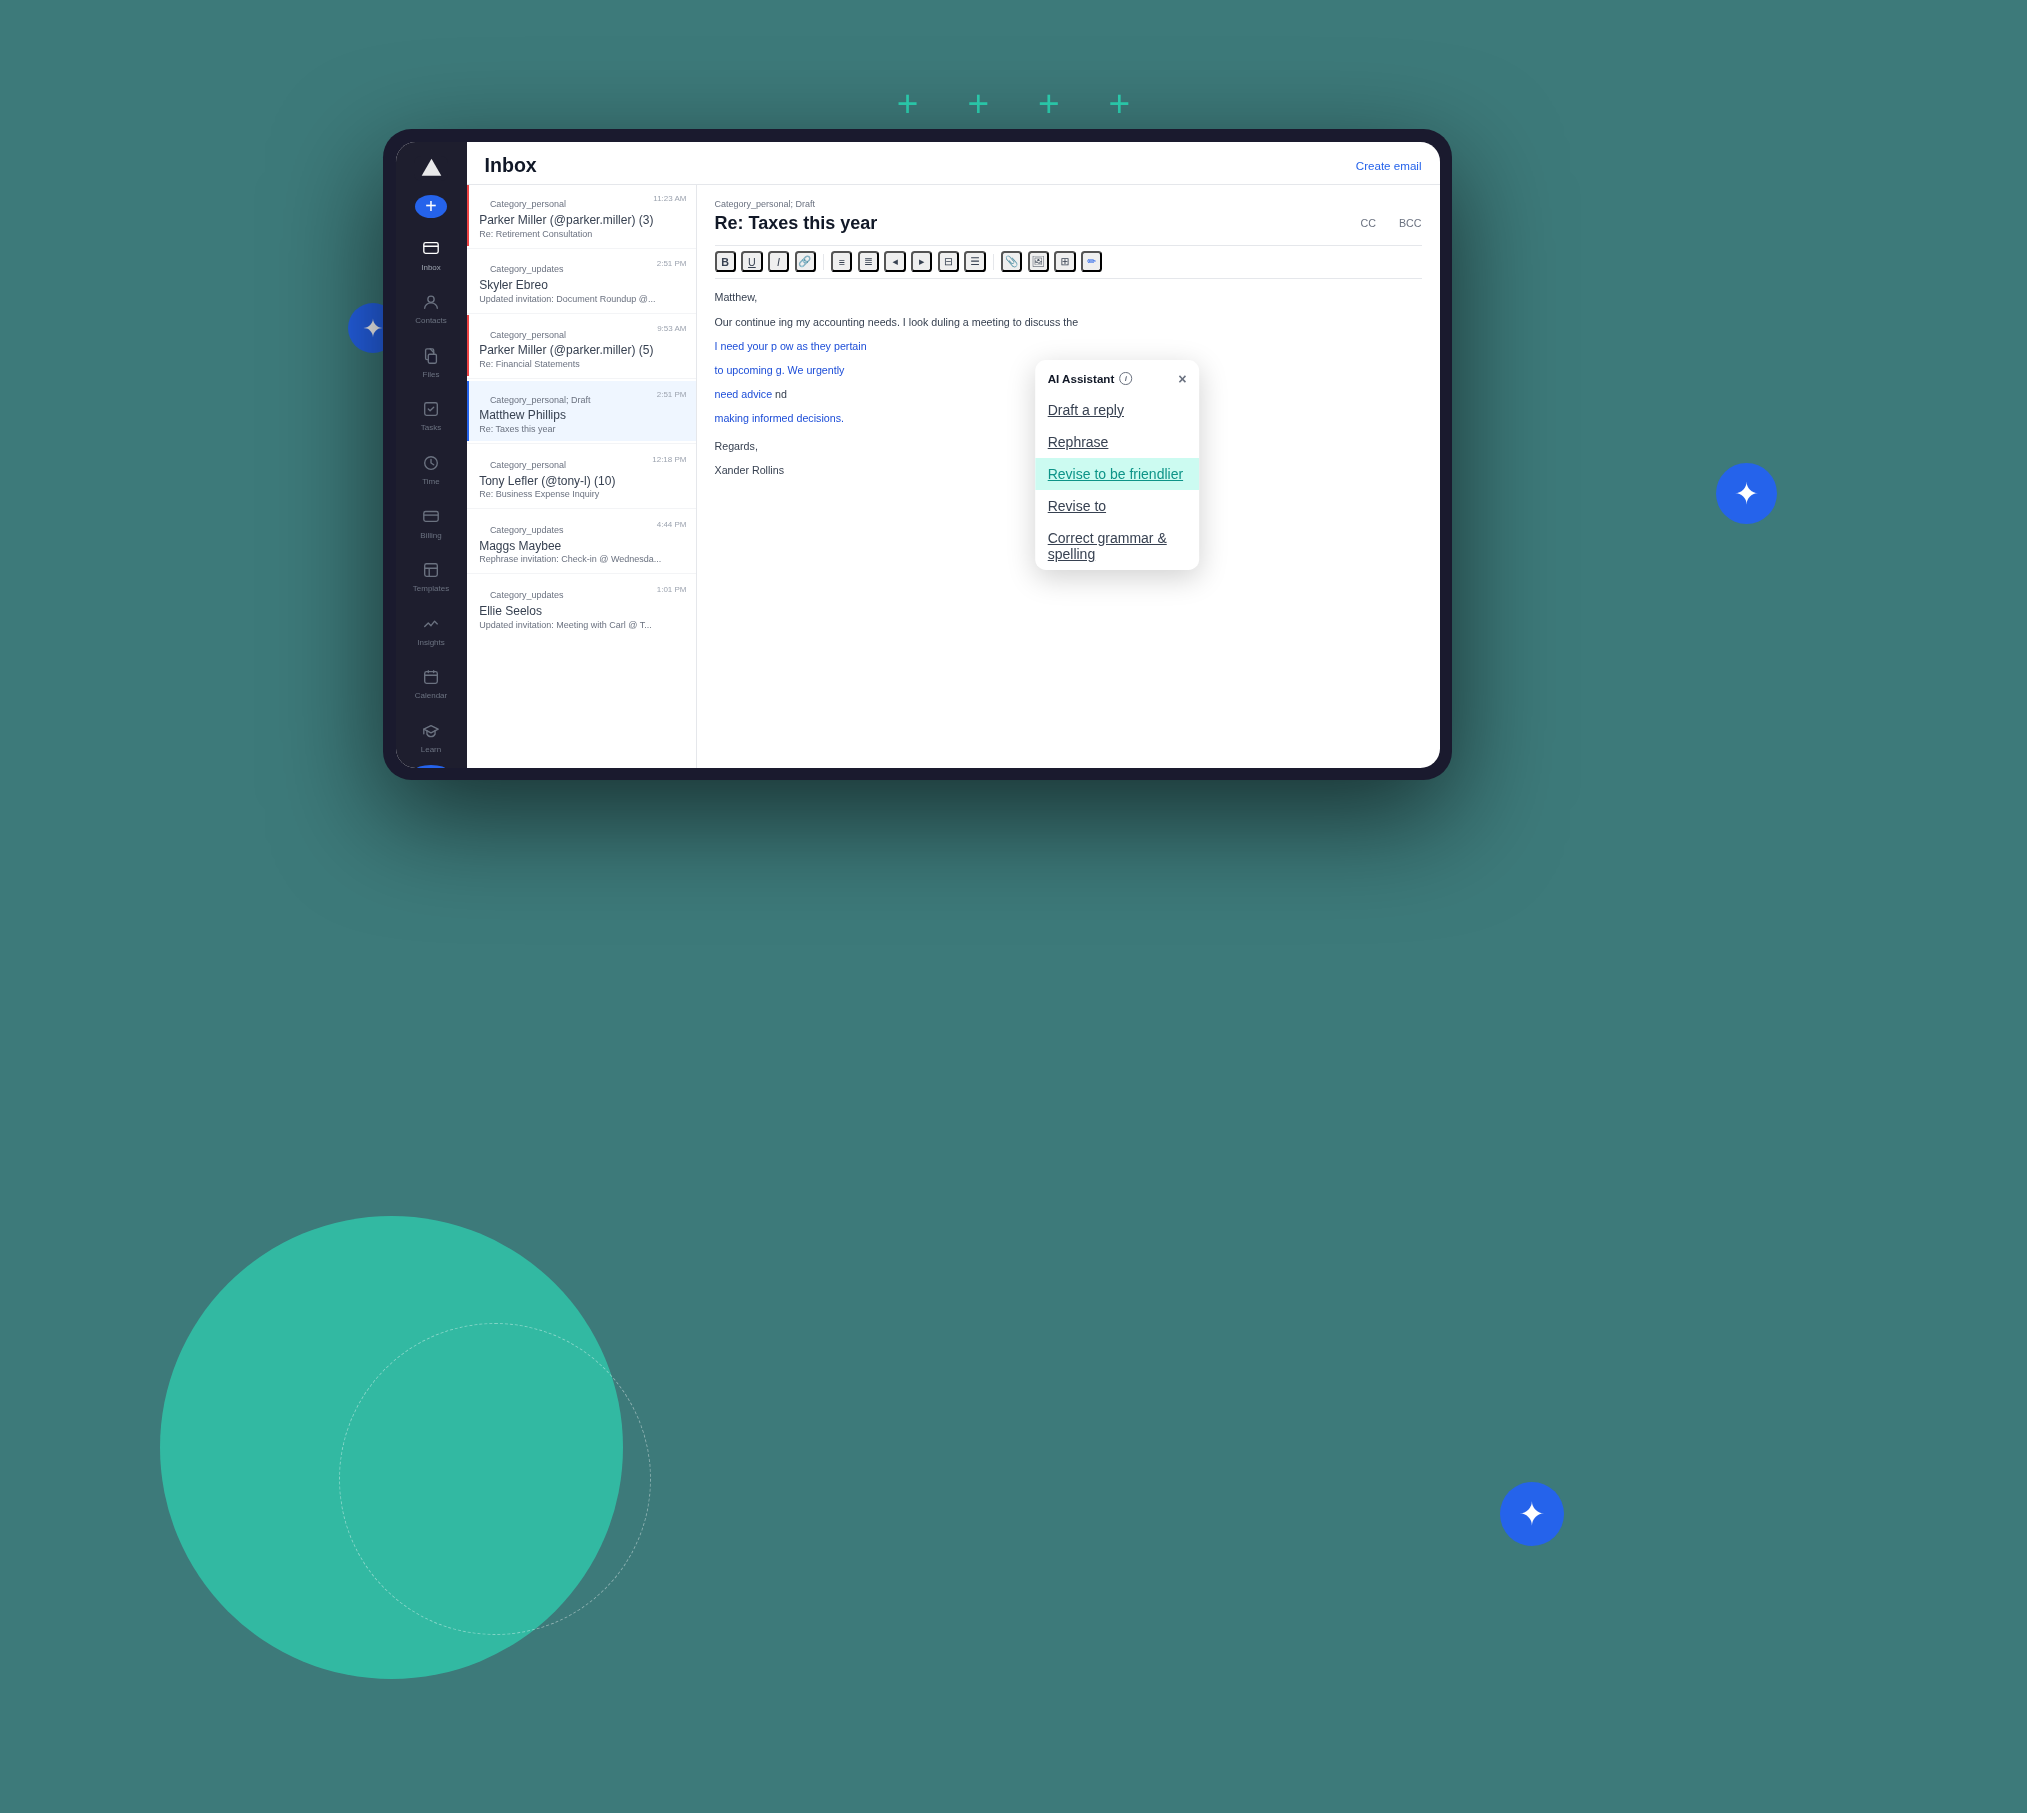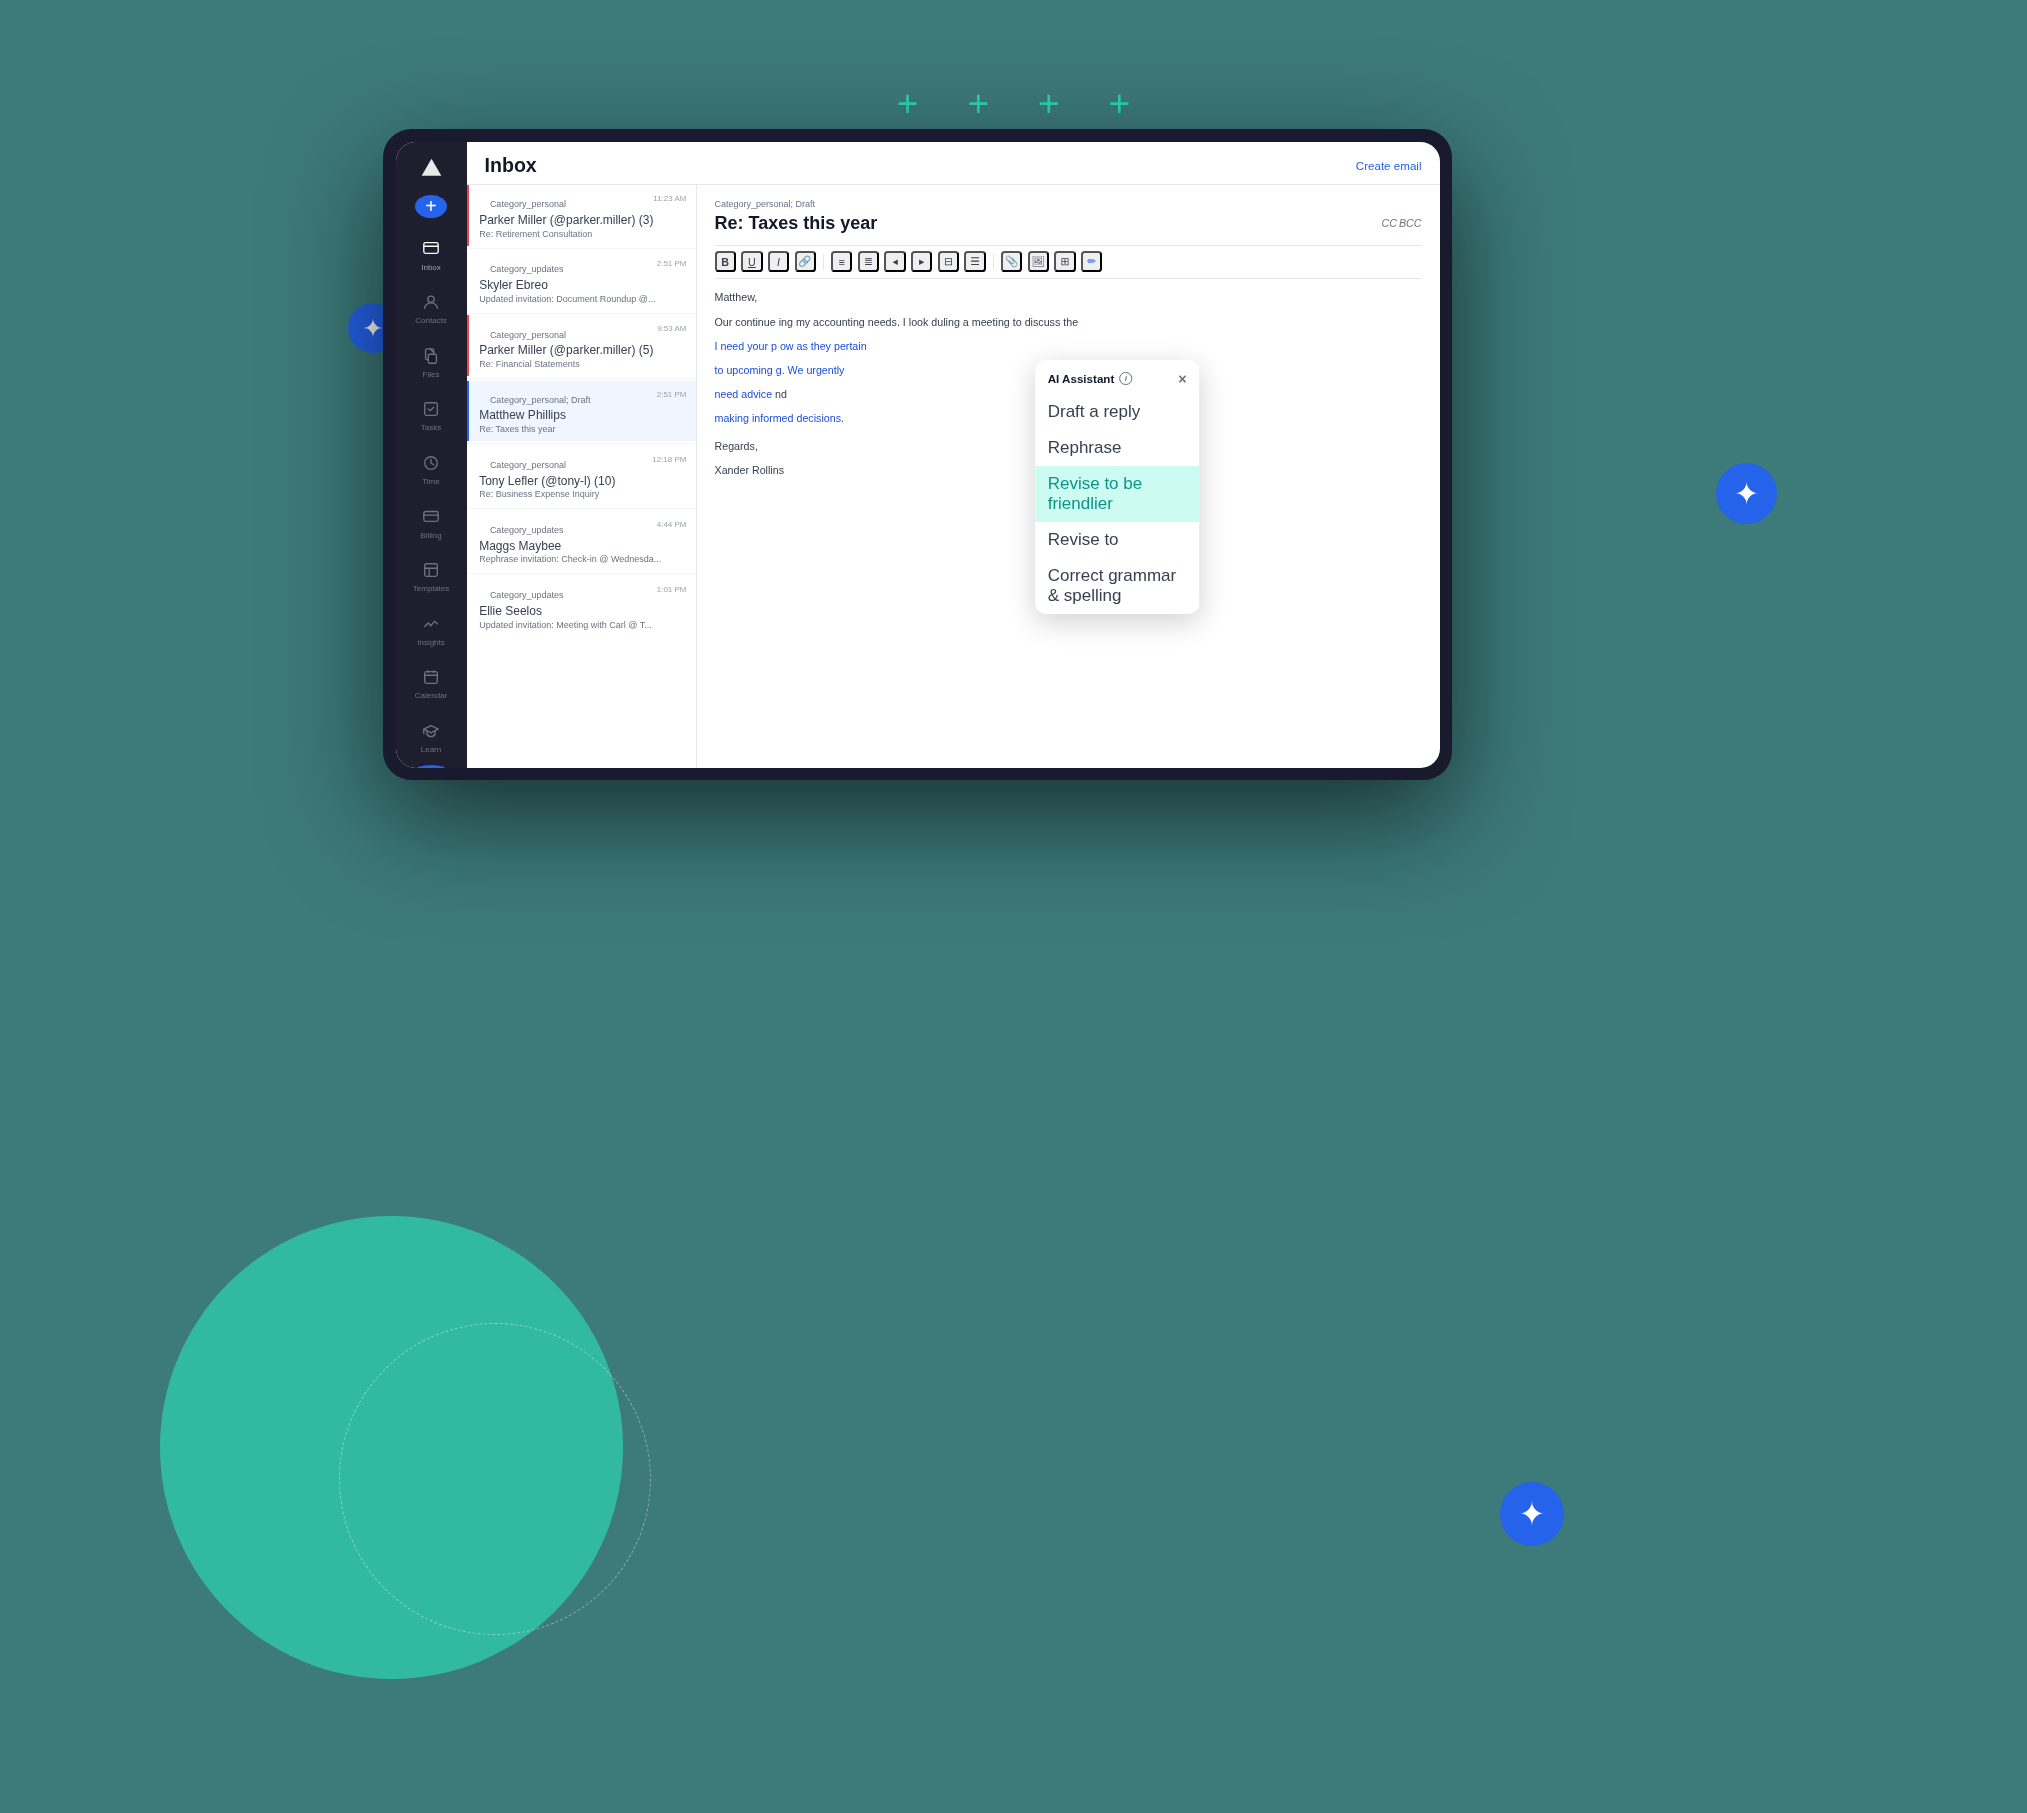--- a/index.html
+++ b/index.html
@@ -270,22 +270,21 @@
       font-size: 18px;
       font-weight: 600;
       color: #111827;
       margin-bottom: 10.7px;
     }
     .email-cc-bcc {
       position: absolute;
       right: 18px;
       top: 32px;
       display: flex;
-      gap: 2px;
-      font-style: italic;
+      gap: 23px;
     }
     .cc-btn, .bcc-btn {
       font-size: 10.7px;
       color: #6b7280;
       cursor: pointer;
     }
 
     
     .email-toolbar {
       display: flex;
@@ -345,23 +344,24 @@
       align-items: center;
       gap: 5.3px;
     }
     .ai-close {
       cursor: pointer;
       color: #6b7280;
       font-size: 14.3px;
     }
     .ai-menu-item {
       padding: 8px 12.5px;
-      font-size: 17px;
+      font-size: 14px;
       color: #374151;
       cursor: pointer;
+      text-decoration: underline;
     }
     .ai-menu-item.active-item {
       background: #ccfbf1;
       color: #0d9488;
     }
 
     
     svg { display: block; }
 
     .info-icon {

